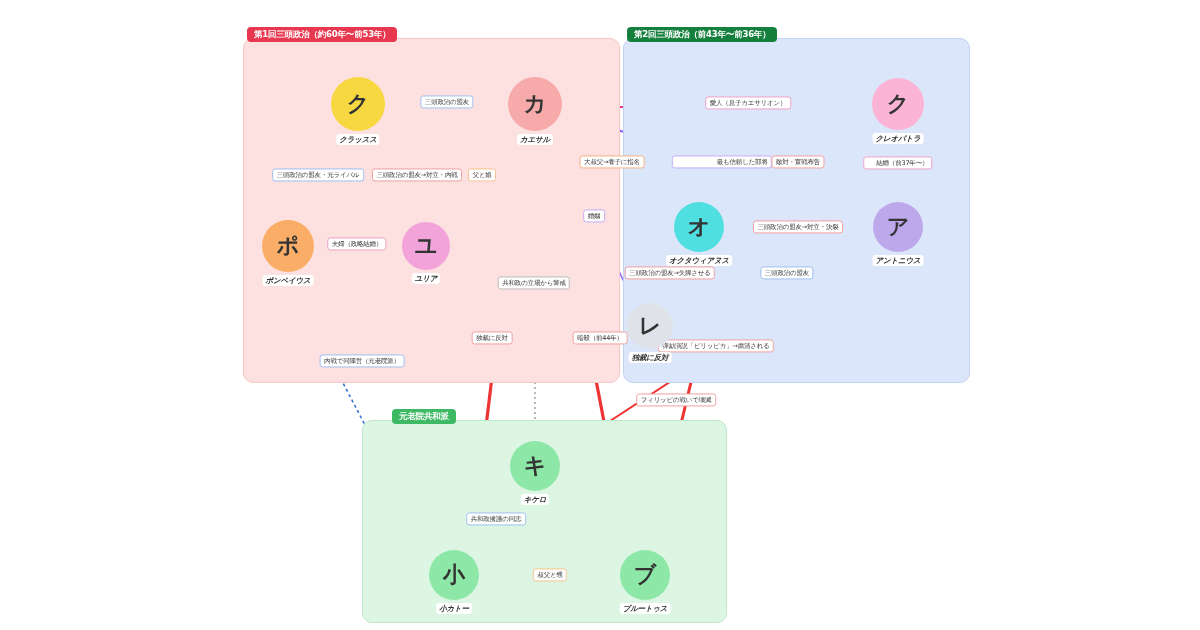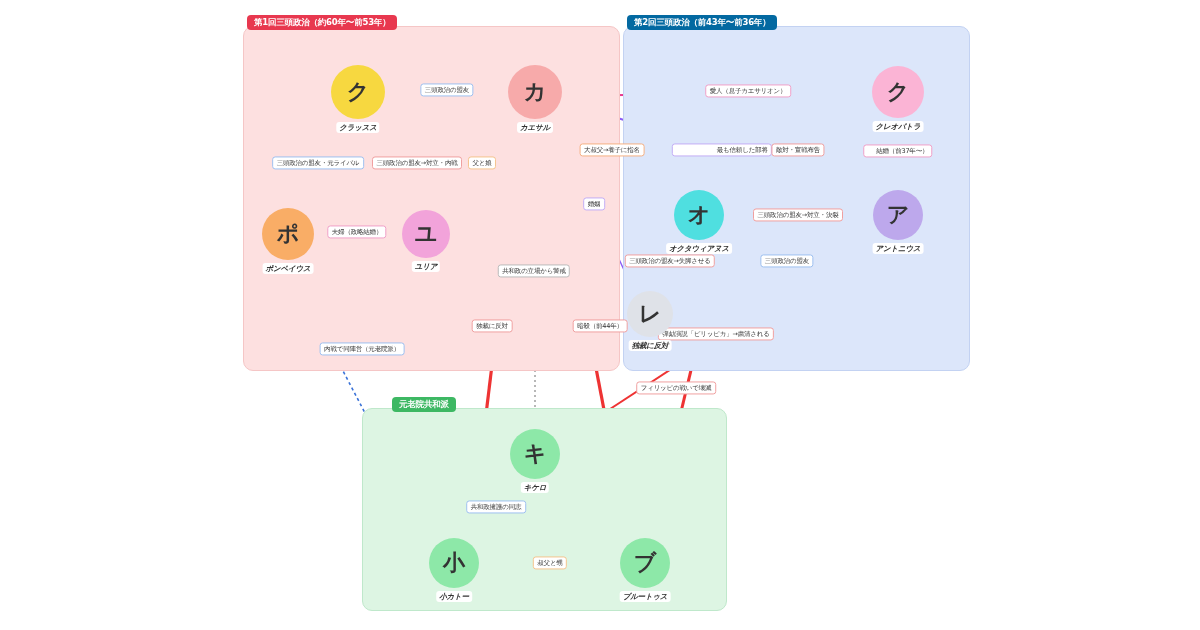--- a/index.html
+++ b/index.html
@@ -4,21 +4,21 @@
 <title>Roman Republic Relationship Diagram</title>
 <style>
   html,body{margin:0;padding:0;}
   body{
     width:1200px;height:630px;
     background:#ffffff;
     font-family:"DejaVu Sans","Liberation Sans",sans-serif;
     overflow:hidden;
     position:relative;
   }
-  #stage{position:absolute;left:0;top:4px;width:1200px;height:496px;}
+  #stage{position:absolute;left:0;top:16px;width:1200px;height:496px;}
   svg#canvas{position:absolute;left:0;top:0;width:1200px;height:630px;}
 
   
   .cluster-box{position:absolute;border-radius:10px;box-sizing:border-box;}
   .cluster-title{
     position:absolute;
     font-size:8.5px;
     font-weight:bold;
     color:#fff;
     padding:3px 7px 3px 7px;
@@ -126,21 +126,21 @@
     <line x1="558" y1="439" x2="878" y2="230" stroke="#ee3333" stroke-width="2" marker-end="url(#ar-red)"></line>
     <line x1="721" y1="241" x2="651" y2="533" stroke="#ee3333" stroke-width="3" marker-end="url(#ar-red)"></line>
 
     <line x1="473" y1="540" x2="517" y2="474" stroke="#3a72d8" stroke-width="1.6" stroke-dasharray="3 3" marker-end="url(#ar-blue)" marker-start="url(#ar-blue-s)"></line>
     <line x1="482" y1="559" x2="618" y2="559" stroke="#f08a28" stroke-width="1.6"></line>
     <line x1="596" y1="415" x2="556" y2="440" stroke="#ee3333" stroke-width="3" marker-end="url(#ar-red)"></line>
   </svg>
 <div class="cluster-box" style="left: 243px; top: 22px; width: 377px; height: 345px; background: rgb(253, 224, 224); border: 1px solid rgb(245, 198, 198); z-index: 0;"></div>
     <div class="cluster-title" style="left: 247px; top: 11px; background: rgb(232, 56, 79); z-index: 30;">第1回三頭政治（約60年〜前53年）</div>
     <div class="cluster-box" style="left: 623px; top: 22px; width: 347px; height: 345px; background: rgb(220, 230, 250); border: 1px solid rgb(195, 210, 242); z-index: 0;"></div>
-    <div class="cluster-title" style="left: 627px; top: 11px; background: #0369a1; z-index: 30;">第2回三頭政治（前43年〜前36年）</div>
+    <div class="cluster-title" style="left: 627px; top: 11px; background: #15803d; z-index: 30;">第2回三頭政治（前43年〜前36年）</div>
     <div class="cluster-box" style="left: 362px; top: 404px; width: 365px; height: 203px; background: rgb(221, 245, 227); border: 1px solid rgb(191, 232, 203); z-index: 0;"></div>
     <div class="cluster-title" style="left: 392px; top: 393px; background: rgb(61, 184, 99); z-index: 30;">元老院共和派</div>
     <div class="edge-label" style="left: 447px; top: 86px; border-color: rgb(158, 192, 240); z-index: 15;">三頭政治の盟友</div>
     <div class="edge-label" style="left: 318px; top: 159px; border-color: rgb(158, 192, 240); z-index: 15;">三頭政治の盟友・元ライバル</div>
     <div class="edge-label" style="left: 417px; top: 159px; border-color: rgb(240, 160, 160); z-index: 15;">三頭政治の盟友→対立・内戦</div>
     <div class="edge-label" style="left: 482px; top: 159px; border-color: rgb(245, 196, 142); z-index: 15;">父と娘</div>
     <div class="edge-label" style="left: 357px; top: 228px; border-color: rgb(240, 160, 200); z-index: 15;">夫婦（政略結婚）</div>
     <div class="edge-label" style="left: 534px; top: 267px; border-color: rgb(187, 187, 187); z-index: 15;">共和政の立場から警戒</div>
     <div class="edge-label" style="left: 492px; top: 322px; border-color: rgb(240, 160, 160); z-index: 15;">独裁に反対</div>
     <div class="edge-label" style="left: 600px; top: 322px; border-color: rgb(240, 160, 160); z-index: 15;">暗殺（前44年）</div>

